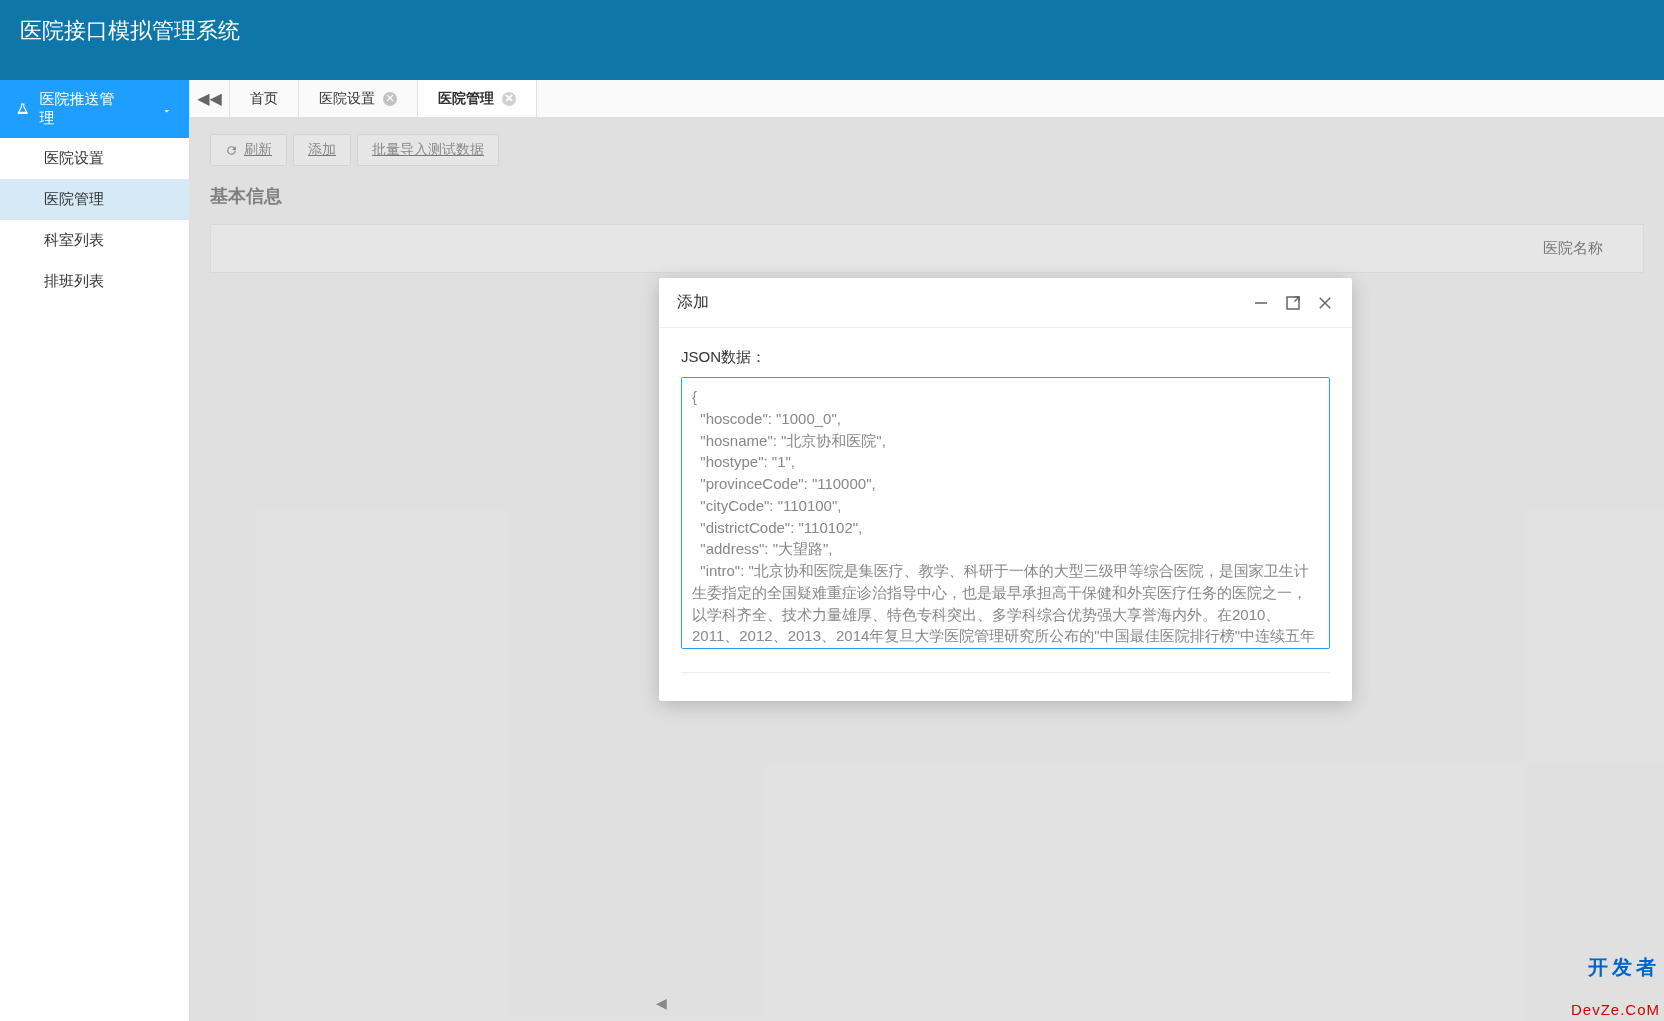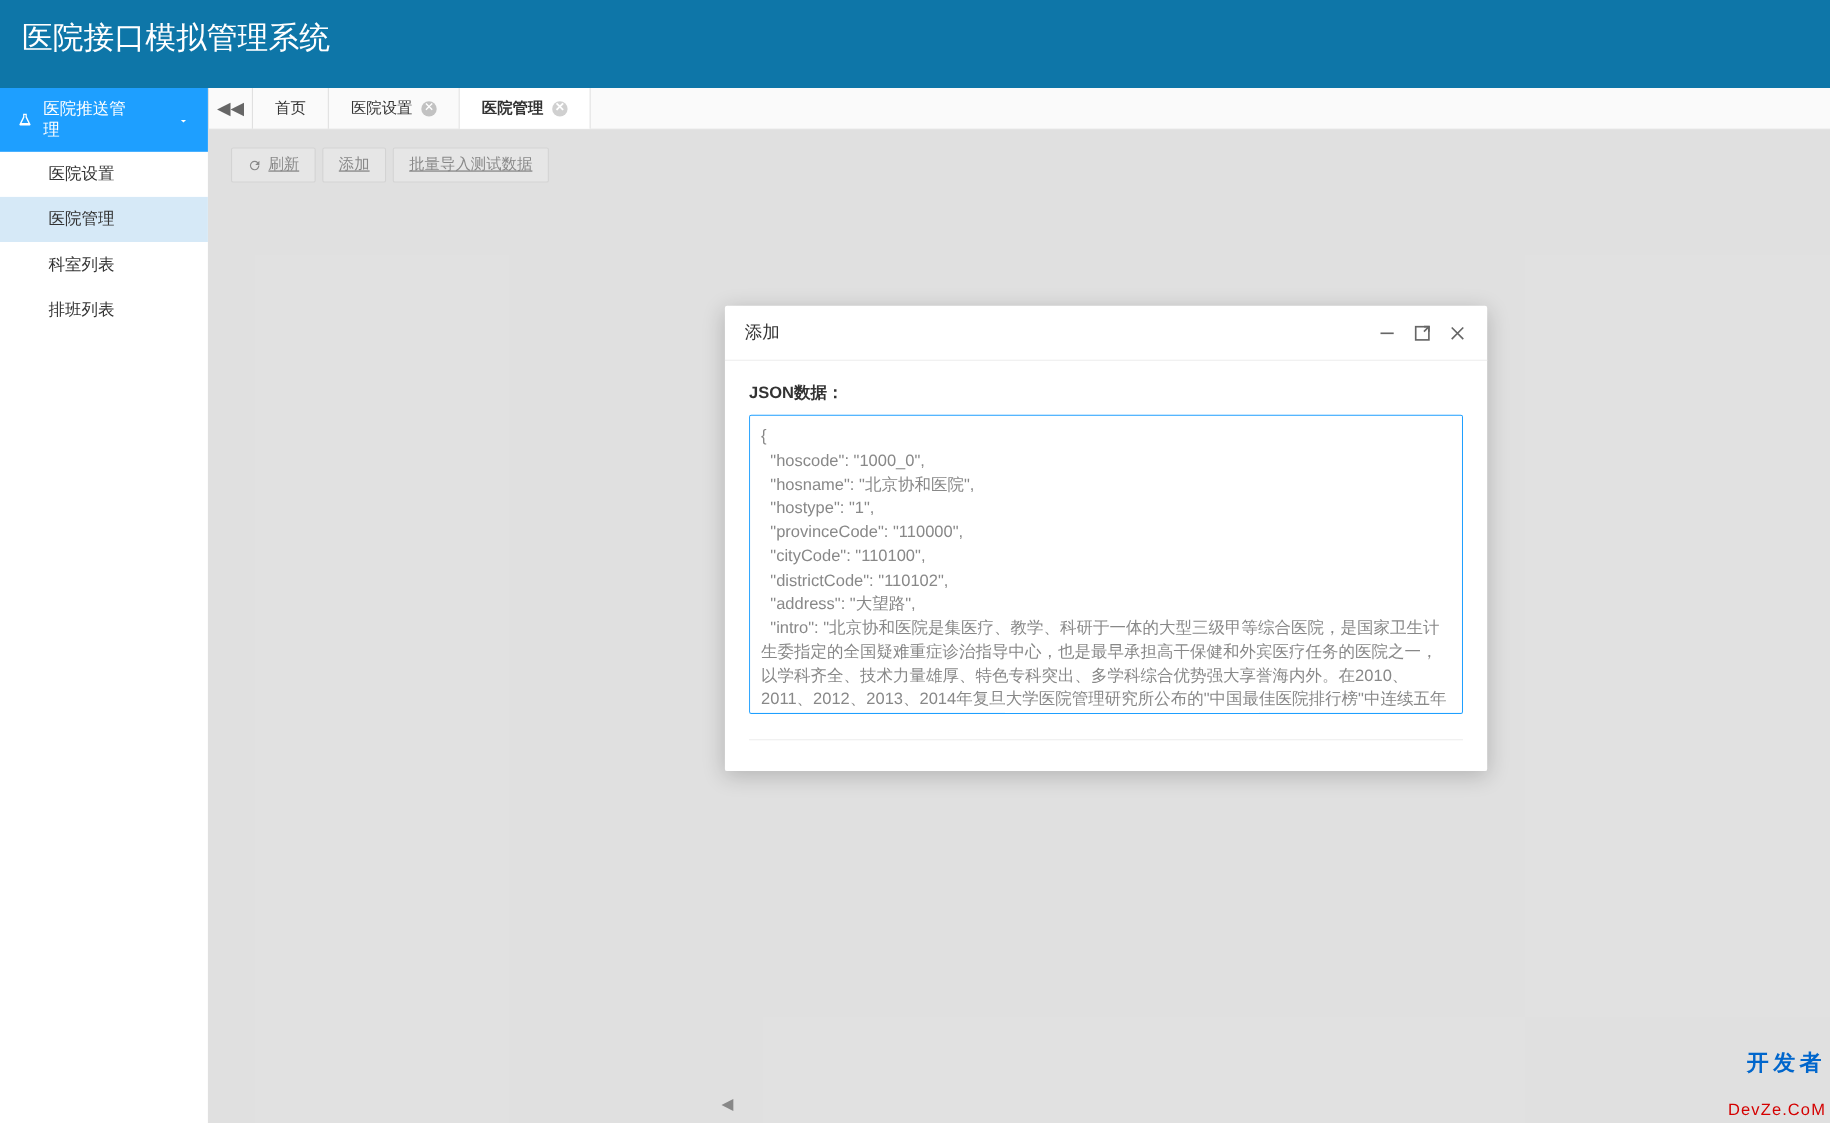--- a/index.html
+++ b/index.html
@@ -1,18 +1,18 @@
 <!DOCTYPE html>
 <html><head>
   <meta charset="utf-8">
   <style>
     * { margin: 0; padding: 0; box-sizing: border-box; }
     body { font-family: "Microsoft YaHei", Arial, sans-serif; font-size: 14px; color: #333; overflow: hidden; }
     
-    .header { background: #0e76a8; color: #fff; padding: 16px 20px; font-size: 28px; height: 80px; display: flex; align-items: flex-start; }
+    .header { background: #0e76a8; color: #fff; padding: 16px 20px; font-size: 22px; height: 80px; display: flex; align-items: flex-start; }
     
     .layout { display: flex; height: calc(100vh - 80px); position: relative; }
     
     .sidebar { width: 190px; background: #fff; border-right: 1px solid #e0e0e0; }
     .sidebar-header { background: #1e9fff; color: #fff; padding: 10px 16px; font-size: 15px; display: flex; align-items: center; justify-content: space-between; cursor: pointer; gap: 36px; }
     .sidebar-header-left { display: flex; align-items: center; gap: 10px; }
     .flask-icon { width: 14px; height: 16px; display: inline-block; }
     .flask-icon svg { width: 100%; height: 100%; fill: #fff; }
     .chevron-icon { width: 12px; height: 12px; }
     .chevron-icon svg { width: 100%; height: 100%; fill: #fff; }
@@ -41,21 +41,21 @@
     .form-row { background: #fff; border: 1px solid #e6e6e6; padding: 14px 0; display: flex; justify-content: flex-end; position: relative; z-index: 2; }
     .form-label { padding-right: 40px; font-size: 15px; color: #333; font-weight: 500; }
     
     .modal { position: absolute; left: 659px; top: 198px; width: 693px; background: #fff; box-shadow: 0 4px 20px rgba(0,0,0,0.2); z-index: 20; border-radius: 2px; }
     .modal-header { padding: 14px 18px; display: flex; justify-content: space-between; align-items: center; border-bottom: 1px solid #eee; }
     .modal-title { font-size: 16px; color: #333; }
     .modal-controls { display: flex; gap: 14px; align-items: center; }
     .modal-ctrl { width: 18px; height: 18px; cursor: pointer; display: flex; align-items: center; justify-content: center; color: #666; }
     .modal-ctrl svg { width: 100%; height: 100%; }
     .modal-body { padding: 20px 22px 10px; }
-    .json-label { font-weight: bold; font-size: 15px; margin-bottom: 10px; }
+    .json-label { font-weight: normal; font-size: 15px; margin-bottom: 10px; }
     .json-textarea { width: 100%; height: 272px; border: 1px solid #1e9fff; border-radius: 2px; padding: 8px 10px; font-size: 15px; font-family: inherit; color: #888; resize: none; line-height: 1.45; outline: none; overflow-y: scroll; }
     .modal-divider { border-top: 1px solid #eee; margin: 20px 0 18px; }
     .modal-footer { display: flex; gap: 10px; padding-bottom: 20px; }
     .btn-primary { padding: 9px 18px; background: #1e9fff; color: #fff; border: none; border-radius: 2px; cursor: pointer; font-size: 15px; }
     .btn-default { padding: 9px 18px; background: #fff; color: #555; border: 1px solid #ddd; border-radius: 2px; cursor: pointer; font-size: 15px; }
     
     .scroll-indicator { position: absolute; left: 656px; bottom: 10px; color: #888; font-size: 14px; z-index: 21; }
     
     .watermark { position: absolute; right: 4px; bottom: 4px; z-index: 30; font-family: Arial, sans-serif; text-align: right; line-height: 1; }
     .watermark .w1 { color: #0066cc; font-size: 20px; font-weight: bold; letter-spacing: 4px; }
@@ -128,21 +128,25 @@
           <span>刷新</span>
         </button>
         <button class="btn">
           <span>添加</span>
         </button>
         <button class="btn">
           <span>批量导入测试数据</span>
         </button>
       </div>
 
+      <div class="section-title">基本信息</div>
 
+      <div class="form-row">
+        <span class="form-label">医院名称</span>
+      </div>
 
       <div class="overlay"></div>
     </div>
   </div>
 
   <div class="modal">
     <div class="modal-header">
       <span class="modal-title">添加</span>
       <div class="modal-controls">
         <span class="modal-ctrl">

